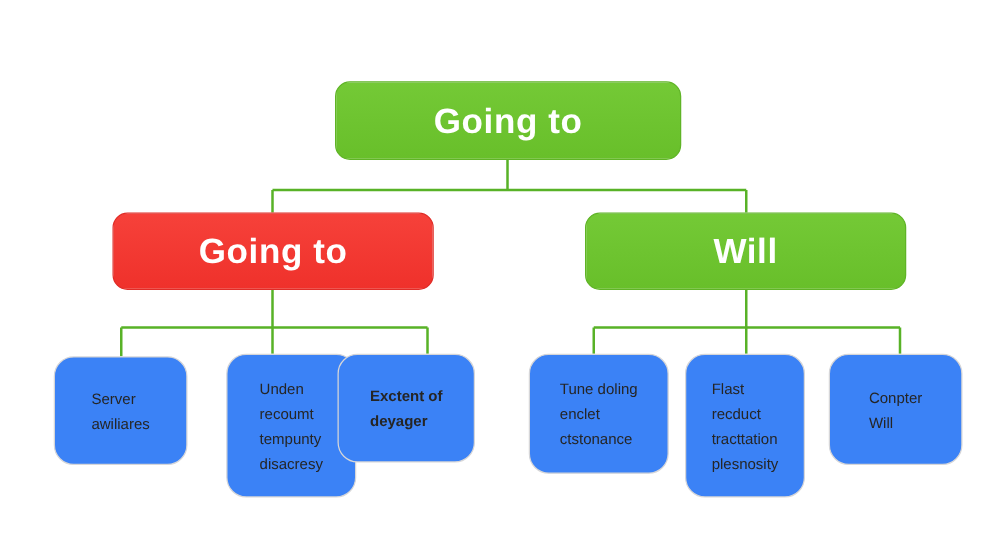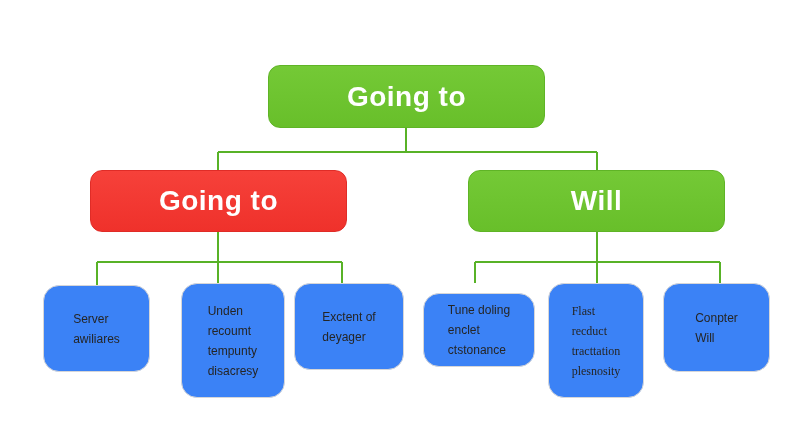--- a/index.html
+++ b/index.html
@@ -60,23 +60,23 @@
     border: 1px solid #d6d6d8;
     border-radius: 16px;
     color: #252525;
     font-size: 12px;
     line-height: 20px;
     white-space: pre-line;
     padding: 6px 4px;
   }
   .leaf-0 { left: 43px;  top: 285px; width: 107px; height: 87px;  }
   .leaf-1 { left: 166px; top: 283px; width: 104px; height: 115px; margin-left: 15px; }
-  .leaf-2 { left: 294px; top: 283px; width: 110px; height: 87px;  }
-  .leaf-3 { left: 423px; top: 283px; width: 112px; height: 74px; margin-top: 10px;  }
-  .leaf-4 { left: 548px; top: 283px; width: 96px; height: 115px; font-family: Liberation Serif, serif; }
+  .leaf-2 { left: 270px; top: 283px; width: 110px; height: 87px; font-weight: bold;  }
+  .leaf-3 { left: 423px; top: 283px; width: 112px; height: 96px;  }
+  .leaf-4 { left: 548px; top: 283px; width: 96px; height: 115px; }
   .leaf-5 { left: 663px; top: 283px; width: 107px; height: 89px;  }
 </style>
 </head>
 <body>
 
 <div class="canvas">
 
   <svg class="connectors" viewBox="0 0 800 448" xmlns="http://www.w3.org/2000/svg">
     <path d="M406 128 V152 M218 152 H597 M218 152 V170 M597 152 V170" fill="none" stroke="#58b227" stroke-width="2"></path>
     <path d="M218 232 V262 M97 262 H342 M97 262 V285 M218 262 V283 M342 262 V283" fill="none" stroke="#58b227" stroke-width="2"></path>

